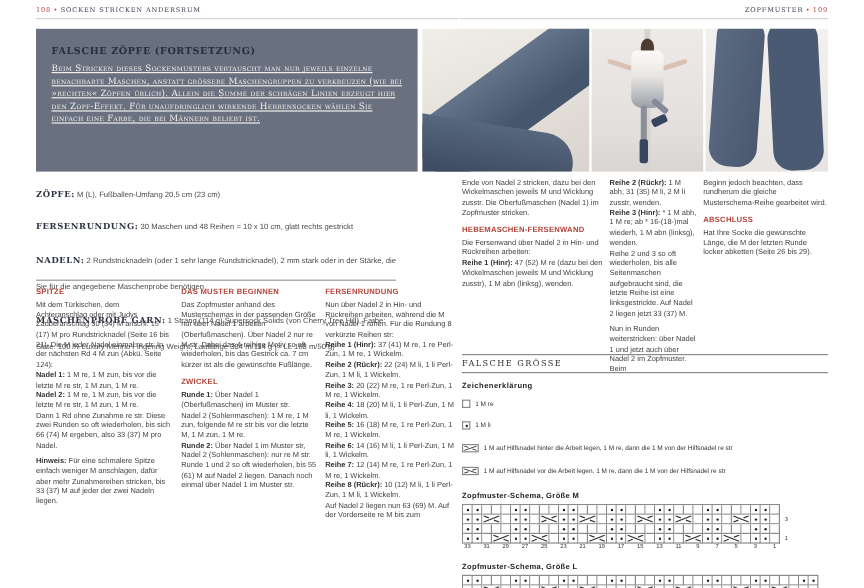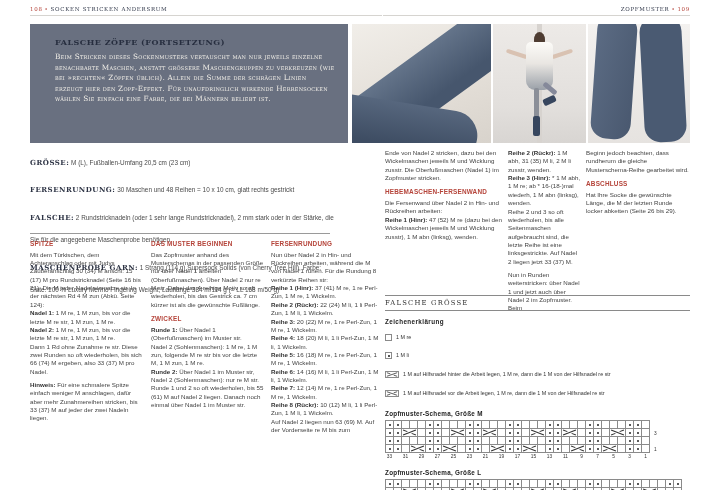--- a/index.html
+++ b/index.html
@@ -10,25 +10,25 @@
   .run-head{position:absolute;top:6px;font-size:5.5px;letter-spacing:.7px;color:#3a4152;
             border-bottom:1px solid #d6d4d0;padding-bottom:3px;
             font-family:"DejaVu Serif",serif;}
   .rh-left{left:30px;width:352px;text-align:left;}
   .rh-right{left:383px;width:307px;text-align:right;}
   .pnum{color:#b5443a;}
   .sep{color:#b5443a;padding:0 2px;}
 
   
   .intro-box{position:absolute;left:30px;top:24px;width:318px;height:119px;background:#697080;
-             box-sizing:border-box;padding:13px 13px 0 25px;}
+             box-sizing:border-box;padding:13px 13px 0 13px;}
   .intro-title{font-family:"DejaVu Serif",serif;font-size:8px;letter-spacing:.5px;color:#272e3f;
                font-variant:small-caps;font-weight:bold;margin-bottom:5px;}
   .intro-body{font-family:"DejaVu Serif",serif;font-size:7.3px;line-height:1.45;letter-spacing:.25px;
-              color:#f2efe8;font-variant:small-caps;}
+              color:#f2efe8;font-variant:small-caps;text-decoration:underline;}
 
   
   .photo{position:absolute;top:24px;height:119px;overflow:hidden;}
   .p1{left:352px;width:139px;background:linear-gradient(160deg,#f1eee9 0%,#e4dfd8 55%,#d8d3cc 100%);}
   .p2{left:493px;width:93px;background:linear-gradient(#edeae7 0%,#e2dfdc 70%,#d8d5d2 100%);}
   .p3{left:588px;width:102px;background:linear-gradient(#f3f1ef 0%,#e6e3e0 100%);}
   .tube{position:absolute;border-radius:28px;}
   .t1{width:210px;height:58px;left:-18px;top:20px;transform:rotate(-36deg);
       background:linear-gradient(#64748a 0%,#46566d 80%);}
   .t2{width:160px;height:50px;left:-34px;top:78px;transform:rotate(9deg);
@@ -127,23 +127,23 @@
     <div class="leg l2"></div>
     <div class="sock sk1"></div>
     <div class="sock sk2"></div>
   </div>
   <div class="photo p3">
     <div class="sole s1"></div>
     <div class="sole s2"></div>
   </div>
 
   <div class="specs" id="specs">
-      <p class="spec"><span class="spec-label">GRÖSSE:</span><span class="spec-text"> M (L), Fußballen-Umfang 20,5 cm (23 cm)</span></p>
+      <p class="spec"><span class="spec-label">ZÖPFE:</span><span class="spec-text"> M (L), Fußballen-Umfang 20,5 cm (23 cm)</span></p>
       <p class="spec"><span class="spec-label">FERSENRUNDUNG:</span><span class="spec-text"> 30 Maschen und 48 Reihen = 10 x 10 cm, glatt rechts gestrickt</span></p>
-      <p class="spec"><span class="spec-label">FALSCHE:</span><span class="spec-text"> 2 Rundstricknadeln (oder 1 sehr lange Rundstricknadel), 2 mm stark oder in der Stärke, die Sie für die angegebene Maschenprobe benötigen</span></p>
+      <p class="spec"><span class="spec-label">NADELN:</span><span class="spec-text"> 2 Rundstricknadeln (oder 1 sehr lange Rundstricknadel), 2 mm stark oder in der Stärke, die Sie für die angegebene Maschenprobe benötigen</span></p>
       <p class="spec"><span class="spec-label">MASCHENPROBE GARN:</span><span class="spec-text"> 1 Strang (114 g) Supersock Solids (von Cherry Tree Hill), Farbe: Slate. 100 % Luxury Merino Fingering Weight, Lauflänge 384 m/114 g (= LL 168 m/50 g)</span></p>
     </div>
   <div class="specs-rule"></div>
 
   <div class="col c1">
       <div class="col-h">SPITZE</div>
       <p>Mit dem Türkischen, dem Achteranschlag oder mit Judys Zauberanschlag 30 (34) M anschl: 15 (17) M pro Rundstricknadel (Seite 16 bis 21). Die M jeder Nadel einmal re str. In der nächsten Rd 4 M zun (Abkü. Seite 124):</p>
       <p><b>Nadel 1:</b><span> 1 M re, 1 M zun, bis vor die letzte M re str, 1 M zun, 1 M re.</span></p>
       <p><b>Nadel 2:</b><span> 1 M re, 1 M zun, bis vor die letzte M re str, 1 M zun, 1 M re.</span></p>
       <p>Dann 1 Rd ohne Zunahme re str. Diese zwei Runden so oft wiederholen, bis sich 66 (74) M ergeben, also 33 (37) M pro Nadel.</p>

